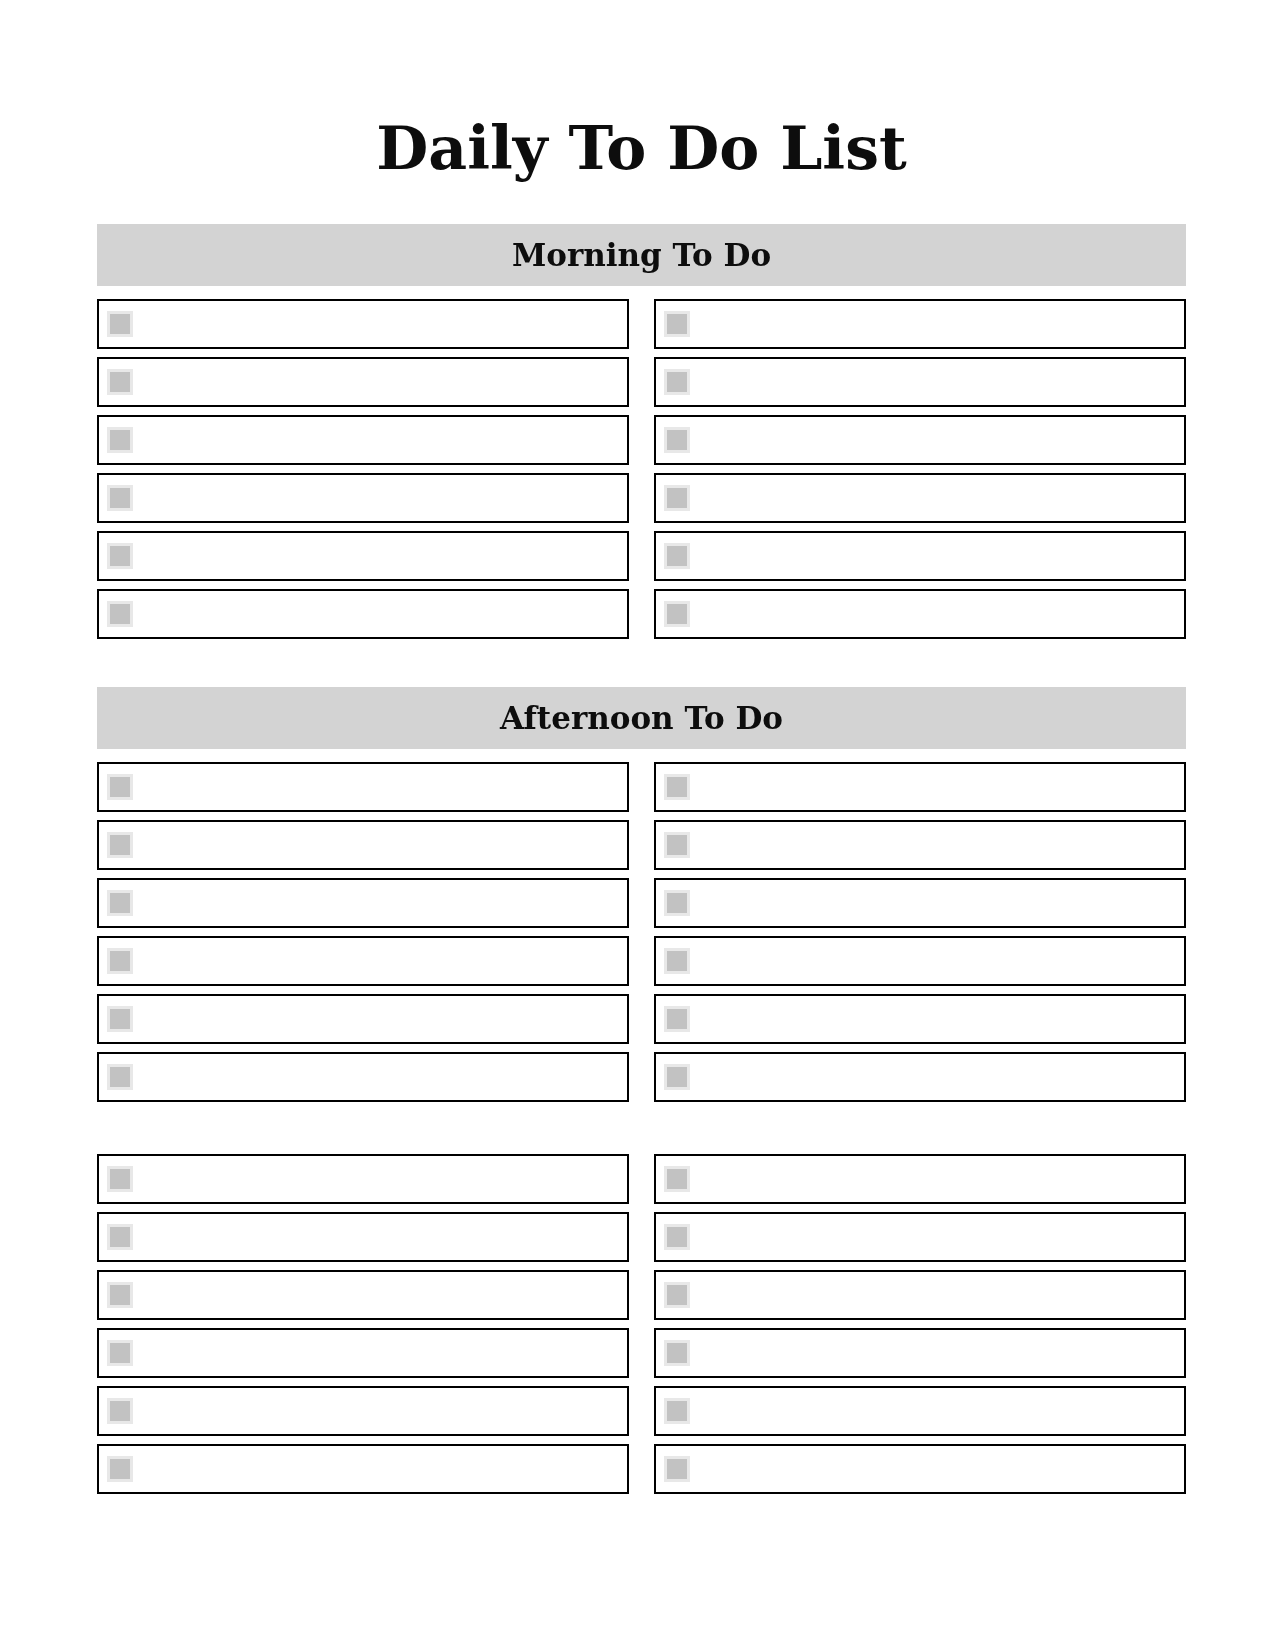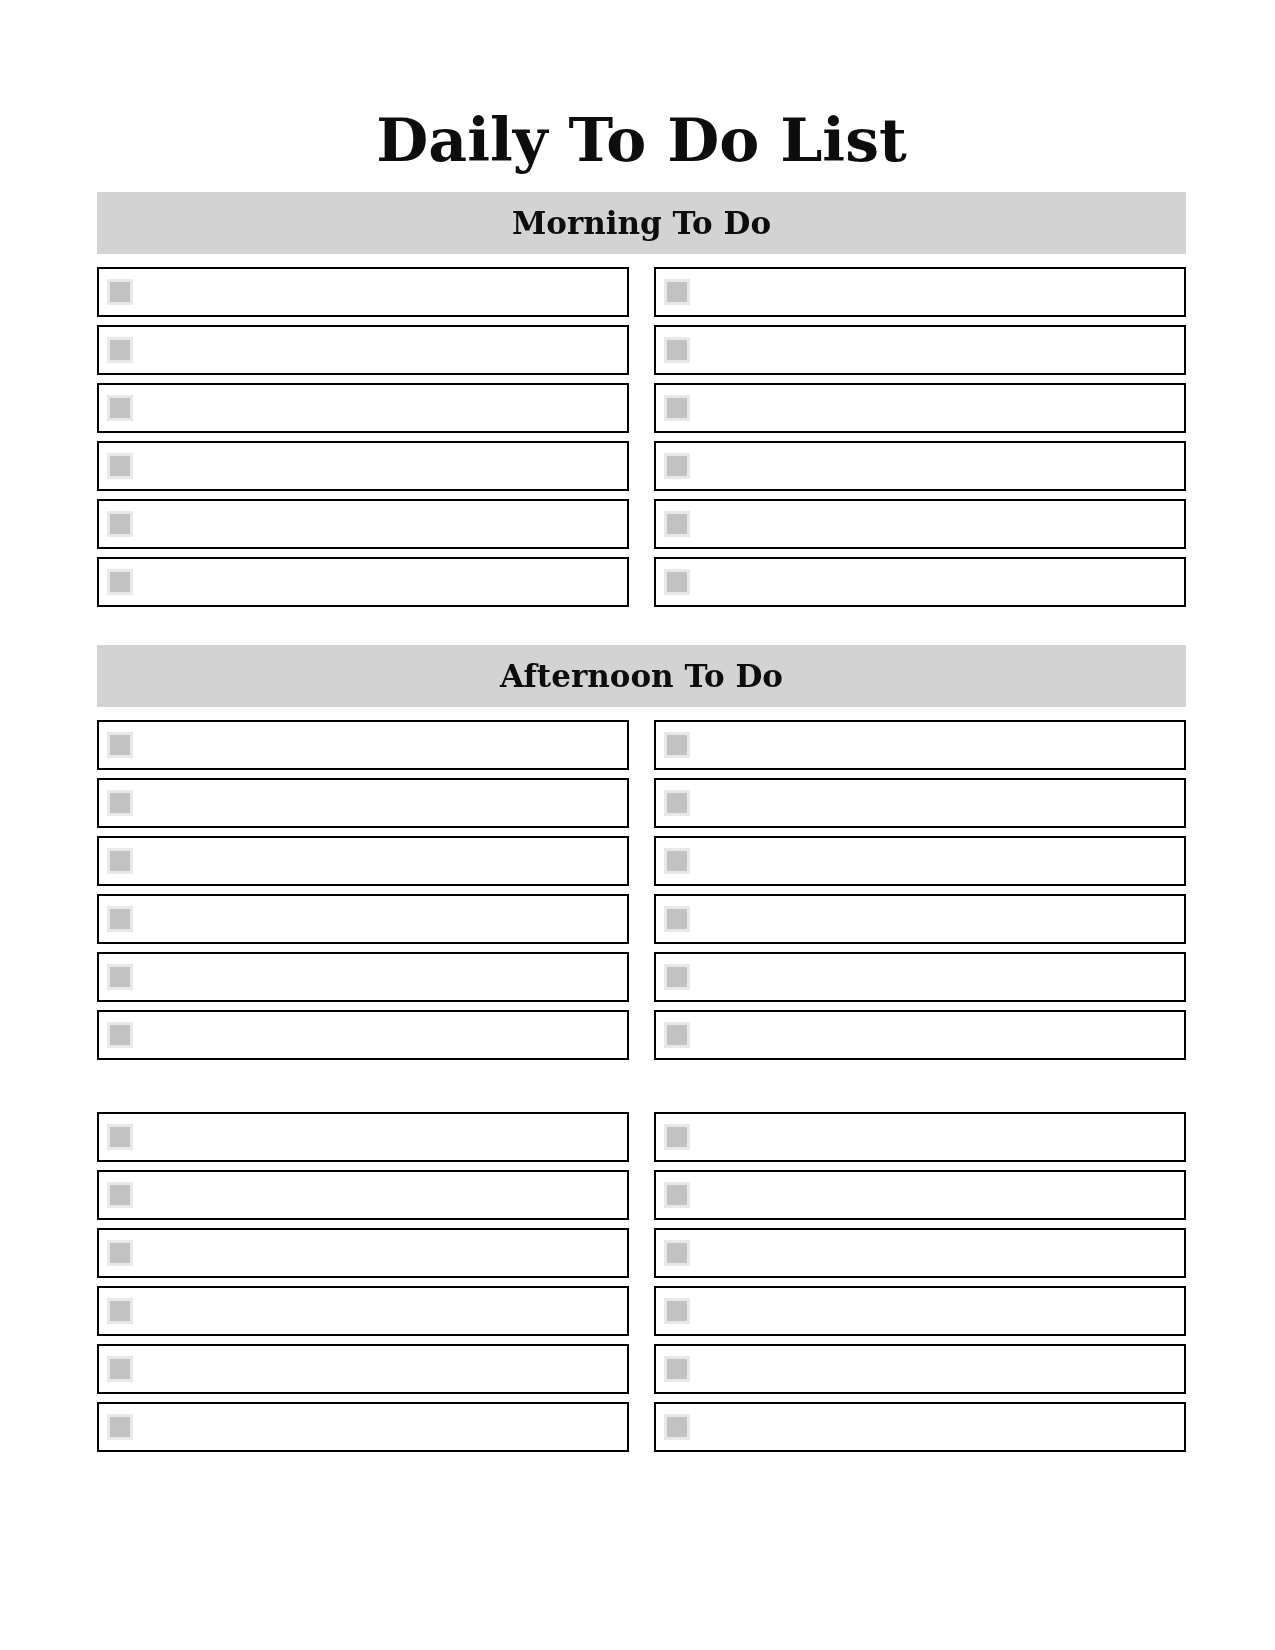--- a/index.html
+++ b/index.html
@@ -5,37 +5,37 @@
   html, body { margin: 0; padding: 0; }
   body {
     width: 1275px; height: 1650px;
     background: #ffffff;
     font-family: "DejaVu Serif", serif;
     position: relative;
     overflow: hidden;
   }
   .content {
     position: absolute;
-    left: 97px; top: 4px;
+    left: 97px; top: 12px;
     width: 1089px;
   }
   .page-title {
     margin: 0;
     padding-top: 100px;
     height: 72px;
     line-height: 72px;
     text-align: center;
     font-size: 60px;
     font-weight: bold;
     color: #0d0d0d;
     white-space: nowrap;
   }
   .section { width: 100%; }
-  .section:first-of-type { margin-top: 16px; }
-  .section + .section { margin-top: 38px; }
+  .section:first-of-type { margin-top: 40px; }
+  .section + .section { margin-top: 48px; }
   .section:last-of-type { margin-top: 52px; }
   .section-bar {
     height: 62px;
     background: #d3d3d3;
     display: flex;
     align-items: center;
     justify-content: center;
   }
   .section-label {
     font-size: 31px;

